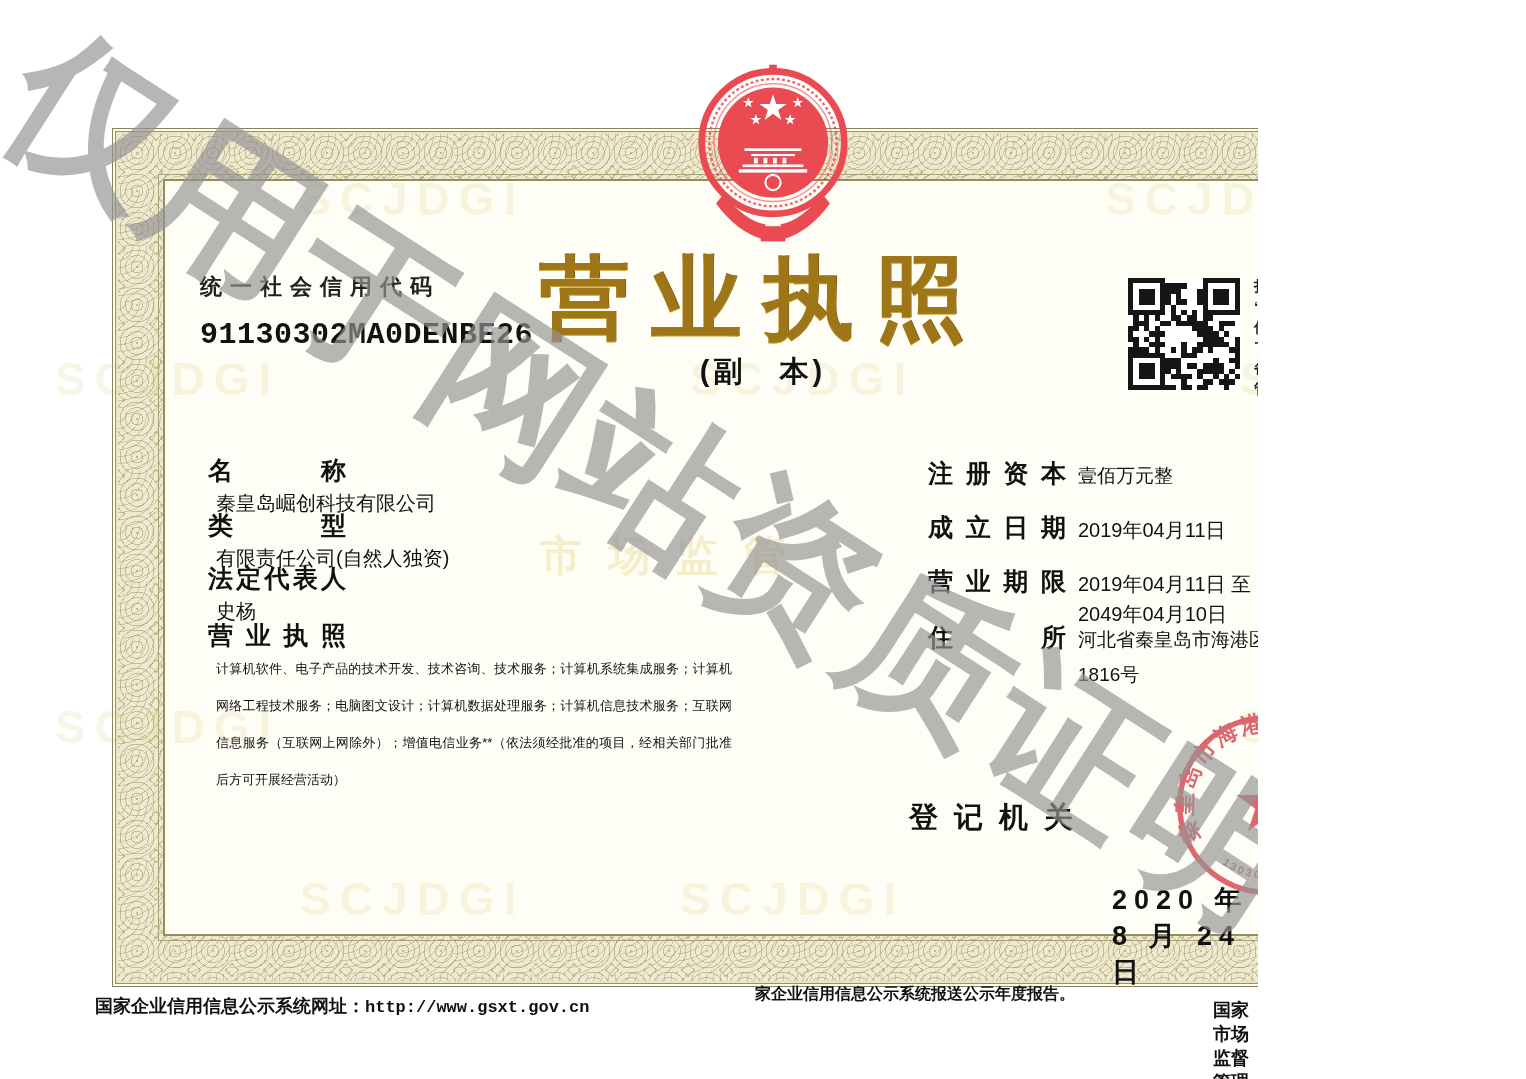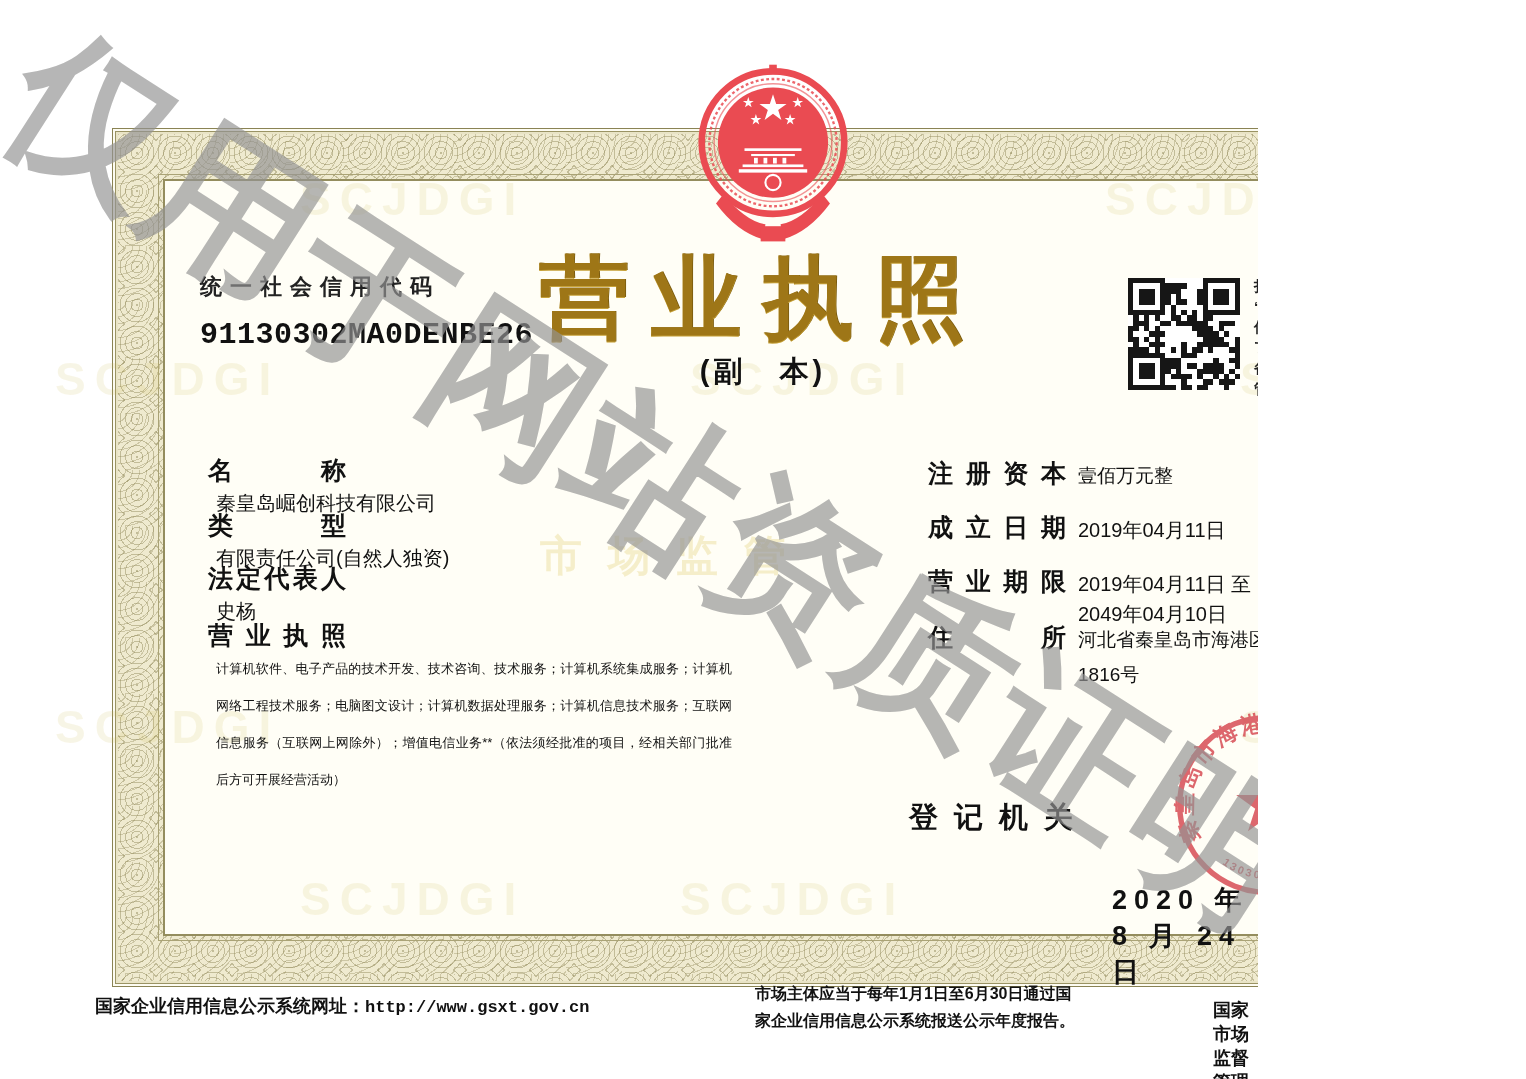--- a/index.html
+++ b/index.html
@@ -651,20 +651,19 @@
       <path fill="#d5454e" transform="scale(1.2)" d="M0,-30 L6.74,-9.27 L28.53,-9.27 L10.9,3.54 L17.63,24.27 L0,11.46 L-17.63,24.27 L-10.9,3.54 L-28.53,-9.27 L-6.74,-9.27 Z"></path>
     </g>
   </svg>
 
   <div class="issue-date">2020 年 8 月 24 日</div>
 
   <div class="foot-left">
     <span>国家企业信用信息公示系统网址：</span><span class="url">http://www.gsxt.gov.cn</span>
   </div>
   <div class="foot-mid">
-    <div>市场主体应当于每年1月1日至6月30日通过国</div>
     <div>家企业信用信息公示系统报送公示年度报告。</div>
   </div>
   <div class="foot-right">国家市场监督管理总局监制</div>
 
   <div class="watermark">仅用于网站资质证明使用</div>
 
 </div>
 
 </body></html>

